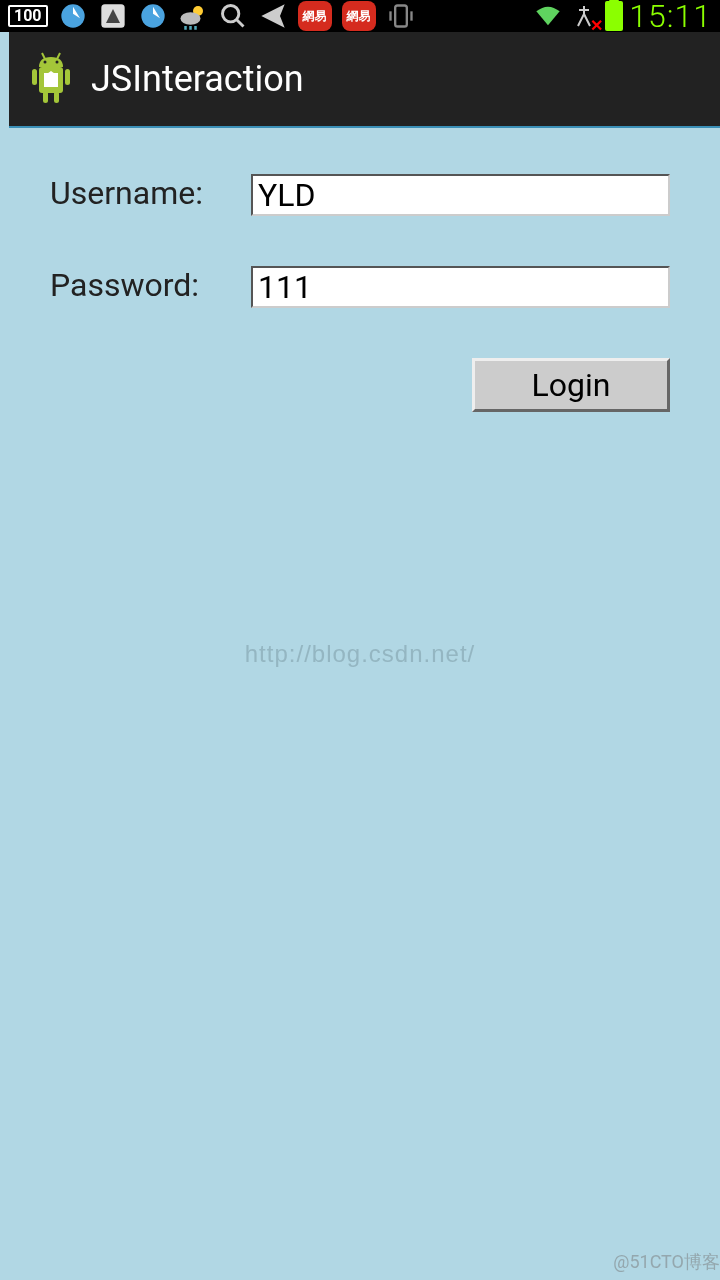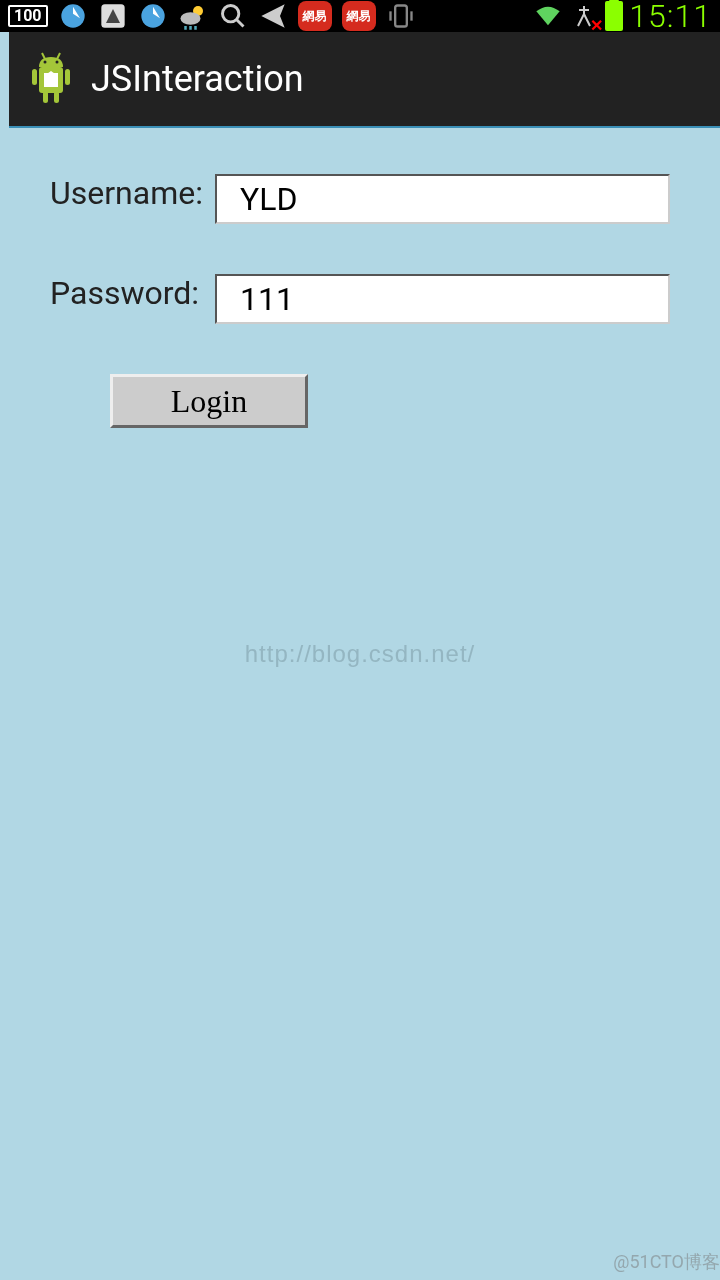--- a/index.html
+++ b/index.html
@@ -125,36 +125,35 @@
       align-items: flex-start;
       margin-bottom: 50px;
     }
     .form-label {
       width: 210px;
       font-size: 32px;
       color: #222;
     }
     .form-input {
       flex: 1;
-      height: 50px;
-      font-size: 32px;
-      padding: 4px 23px;
+      height: 42px;
+      font-size: 32px;
+      padding: 4px 5px;
       border: 2px solid #888;
       border-top-color: #555;
       border-left-color: #555;
       border-right-color: #ccc;
       border-bottom-color: #ccc;
       background: #fff;
       font-family: inherit;
     }
     .login-button-row {
       display: flex;
-      justify-content: flex-start;
+      justify-content: flex-end;
       margin-top: 0;
-      font-family: Liberation Serif, serif;
     }
     .login-button {
       width: 198px;
       height: 54px;
       font-size: 32px;
       background: #ccc;
       border: 3px solid #888;
       border-top-color: #eee;
       border-left-color: #eee;
       border-right-color: #666;

